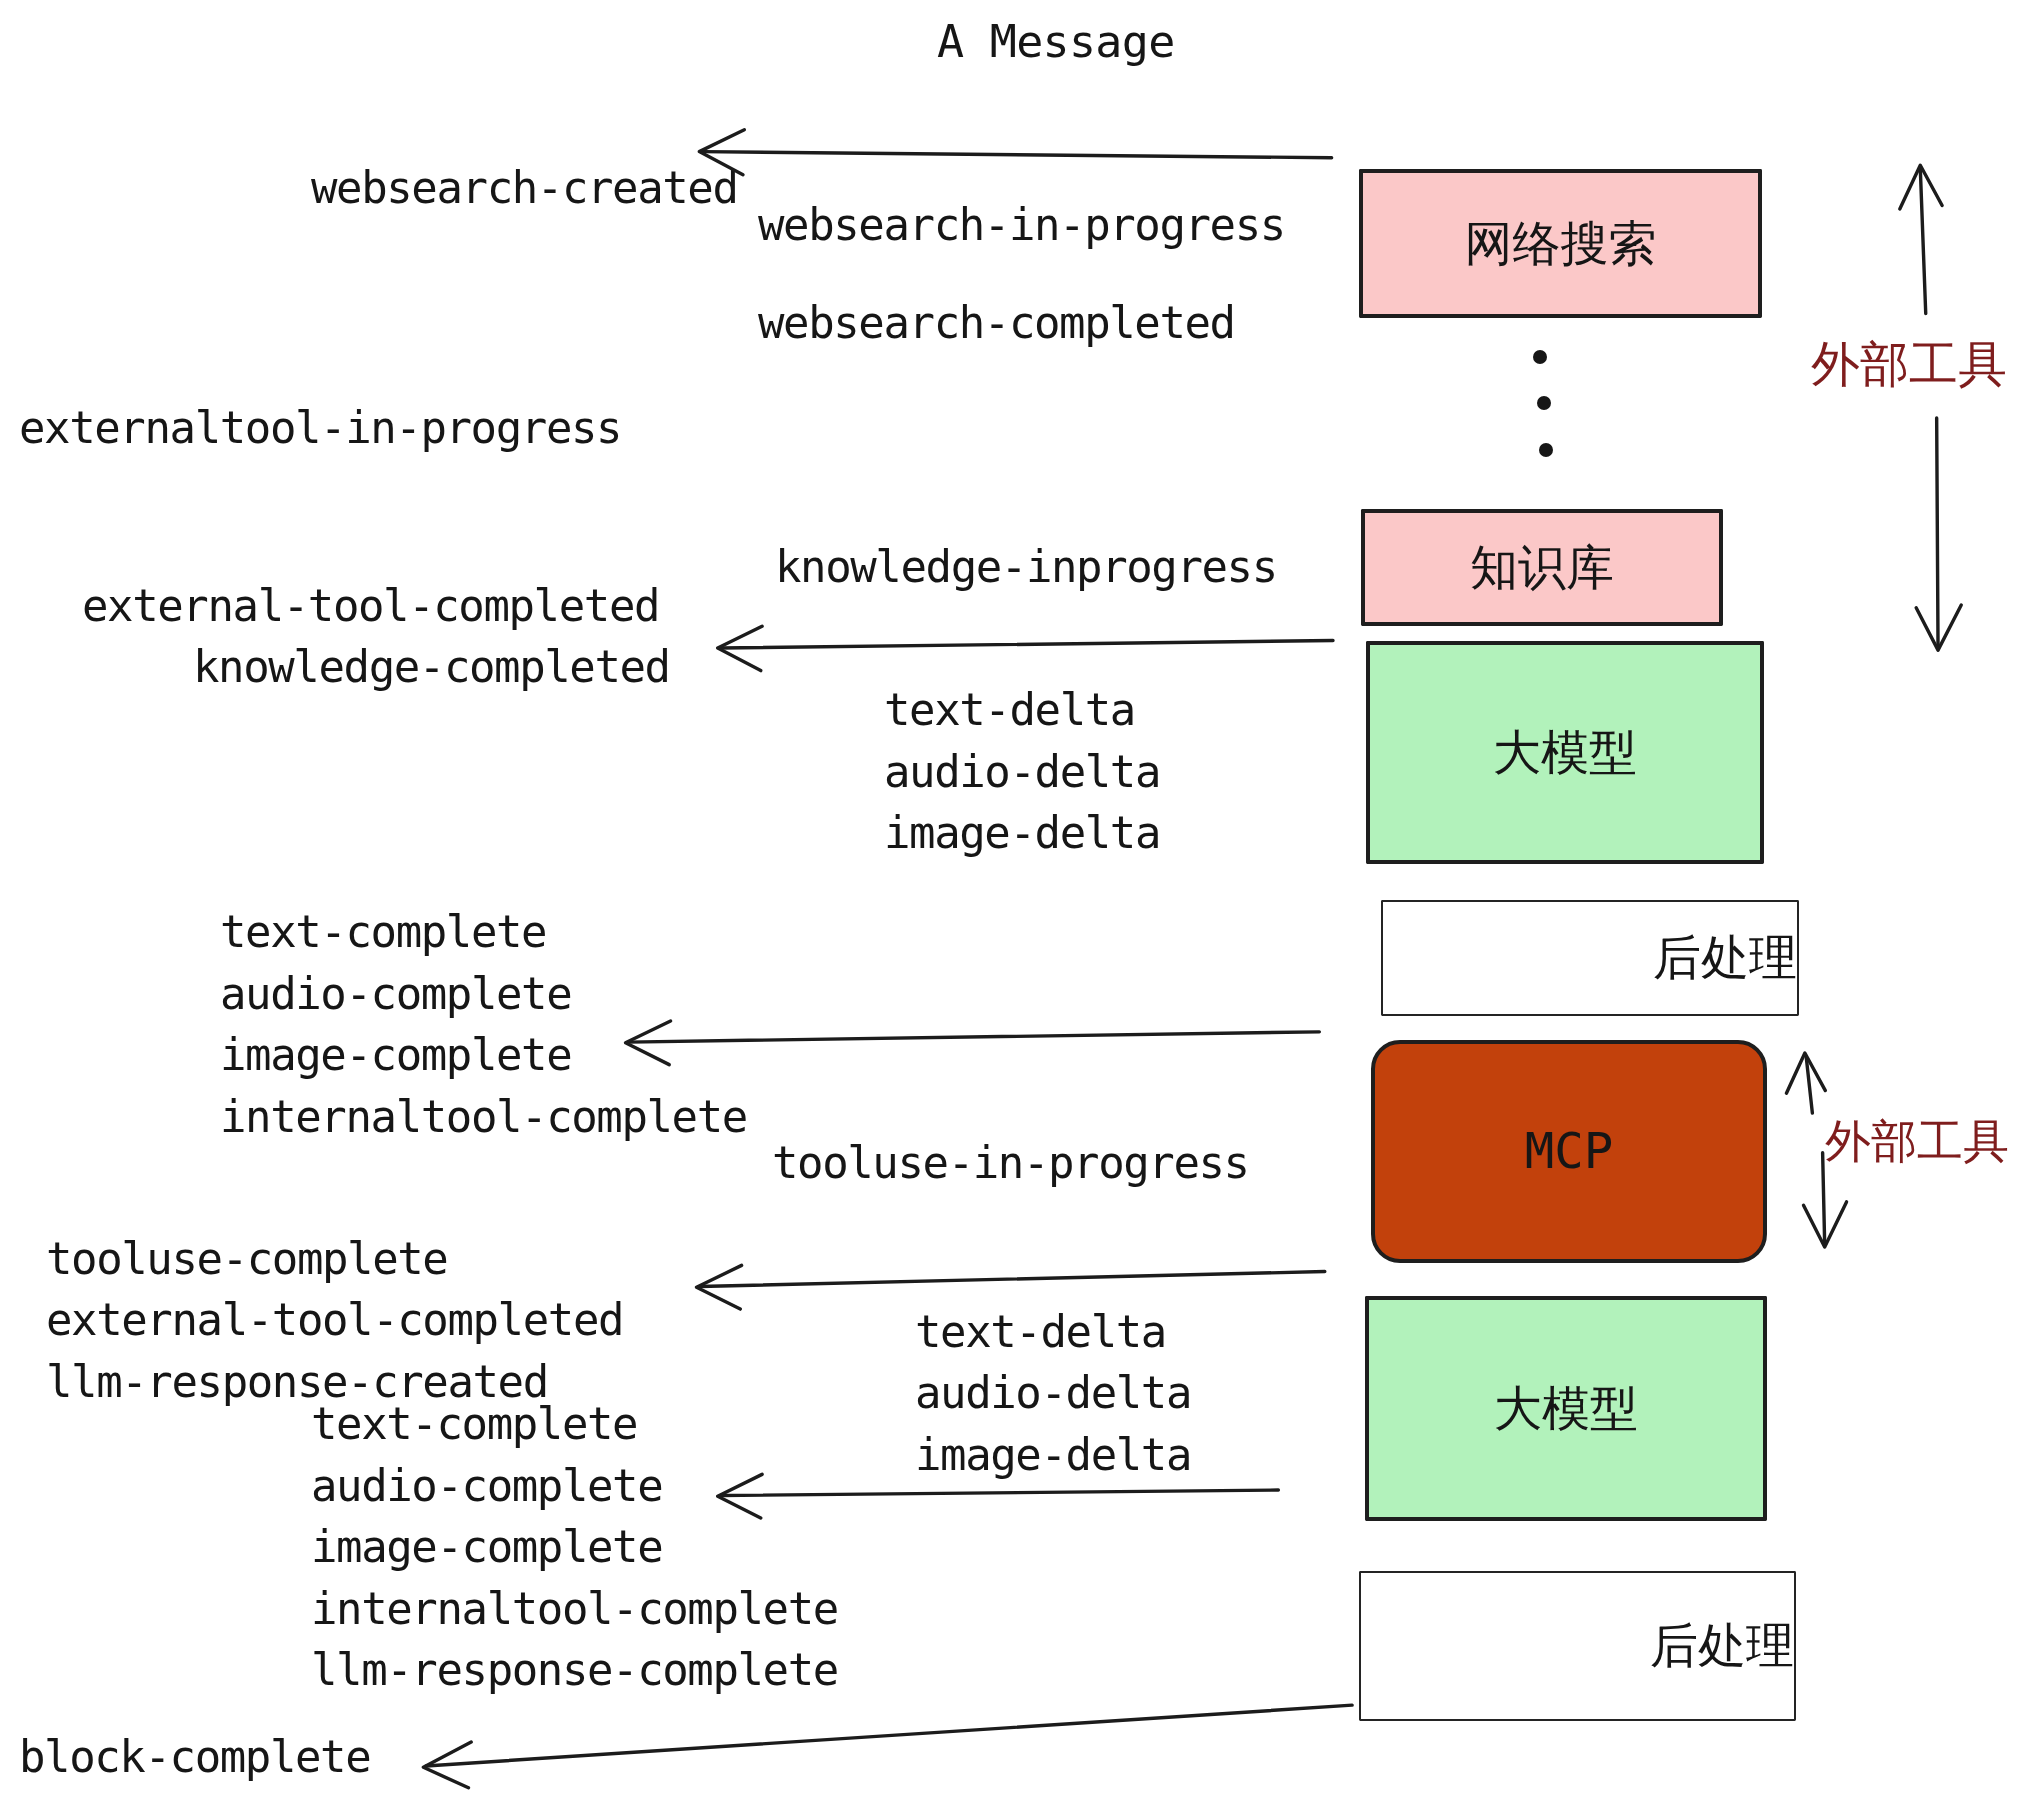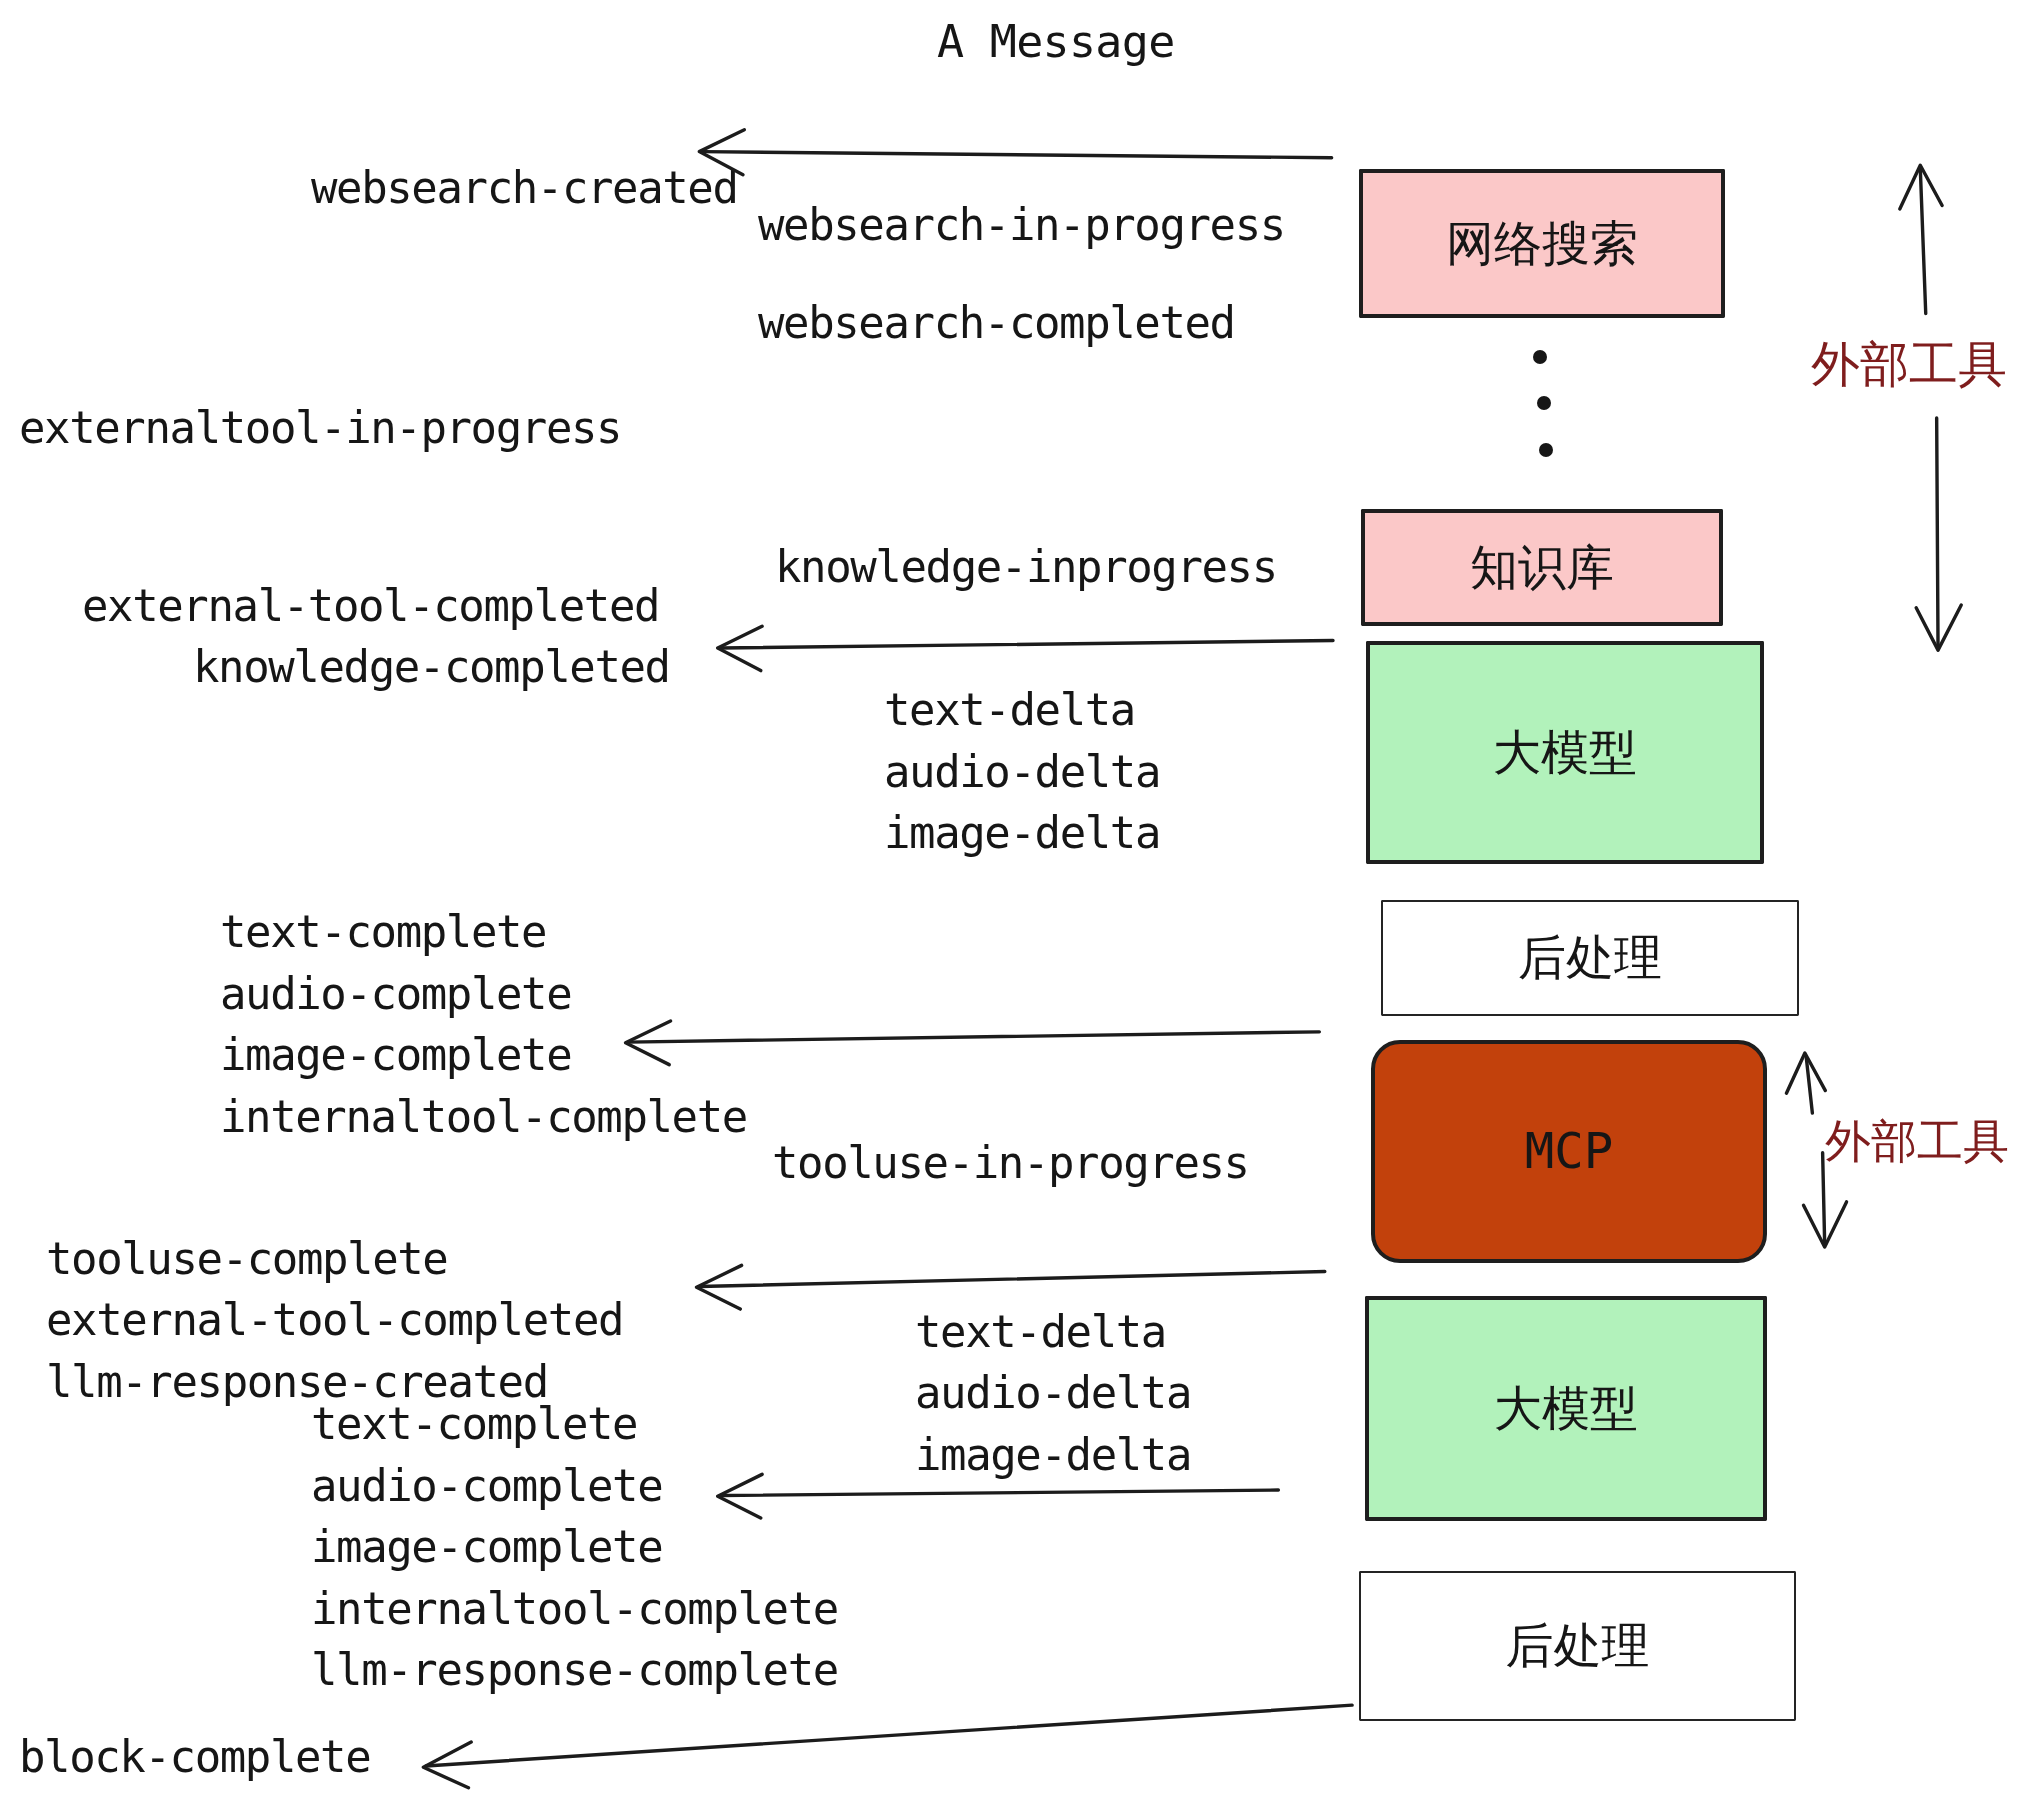--- a/index.html
+++ b/index.html
@@ -16,21 +16,21 @@
     position:absolute; left:937px; top:15px; font-size:45px;
     letter-spacing:-0.7px; color:#161616;
   }
   .box {
     position:absolute; box-sizing:border-box;
     border:4.1px solid #1e1e1e; border-radius:1.4px;
     display:flex; align-items:center; justify-content:center;
     font-family:"DejaVu Sans","Liberation Sans",sans-serif;
     font-size:48px; color:#161616;
   }
-  .box.thin { border-width:2.7px; border-color:#242424; }
+  .box.thin { border-width:2.7px; border-color:#242424;justify-content:flex-end; }
   .box.mcp-font { font-family:"DejaVu Sans Mono","Liberation Mono",monospace; font-size:49px; }
   .side-label {
     position:absolute; font-family:"DejaVu Sans","Liberation Sans",sans-serif;
     font-size:48px; white-space:nowrap; color:#7f1d1d;
   }
   .dot { position:absolute; width:14.3px; height:14.3px; border-radius:50%; background:#161616; }
   svg.overlay { position:absolute; left:0; top:0; width:2035px; height:1796px; pointer-events:none; }
   svg.overlay path { stroke:#1c1c1c; stroke-width:5; fill:none; stroke-linecap:round; stroke-linejoin:round; }
 </style>
 </head>
@@ -61,21 +61,21 @@
   <div class="evt" style="left:915px; top:1308px;">text-delta</div>
   <div class="evt" style="left:915px; top:1369px;">audio-delta</div>
   <div class="evt" style="left:915px; top:1431px;">image-delta</div>
   <div class="evt" style="left:311px;  top:1400px;">text-complete</div>
   <div class="evt" style="left:311px;  top:1462px;">audio-complete</div>
   <div class="evt" style="left:311px;  top:1523px;">image-complete</div>
   <div class="evt" style="left:311px;  top:1585px;">internaltool-complete</div>
   <div class="evt" style="left:311px;  top:1646px;">llm-response-complete</div>
   <div class="evt" style="left:19px;   top:1733px;">block-complete</div>
 
-  <div class="box" style="left: 1359px; top: 169px; width: 366px; height: 149px; background-color: rgb(251, 200, 200);">
+  <div class="box" style="left: 1359px; top: 169px; width: 403px; height: 149px; background-color: rgb(251, 200, 200);">
     <span>网络搜索</span>
   </div>
 
   <div class="dot" style="left:1533px; top:350px;"></div>
   <div class="dot" style="left:1537px; top:396px;"></div>
   <div class="dot" style="left:1539px; top:443px;"></div>
 
   <div class="box" style="left: 1361px; top: 509px; width: 362px; height: 117px; background-color: rgb(251, 200, 200);">
     <span>知识库</span>
   </div>

